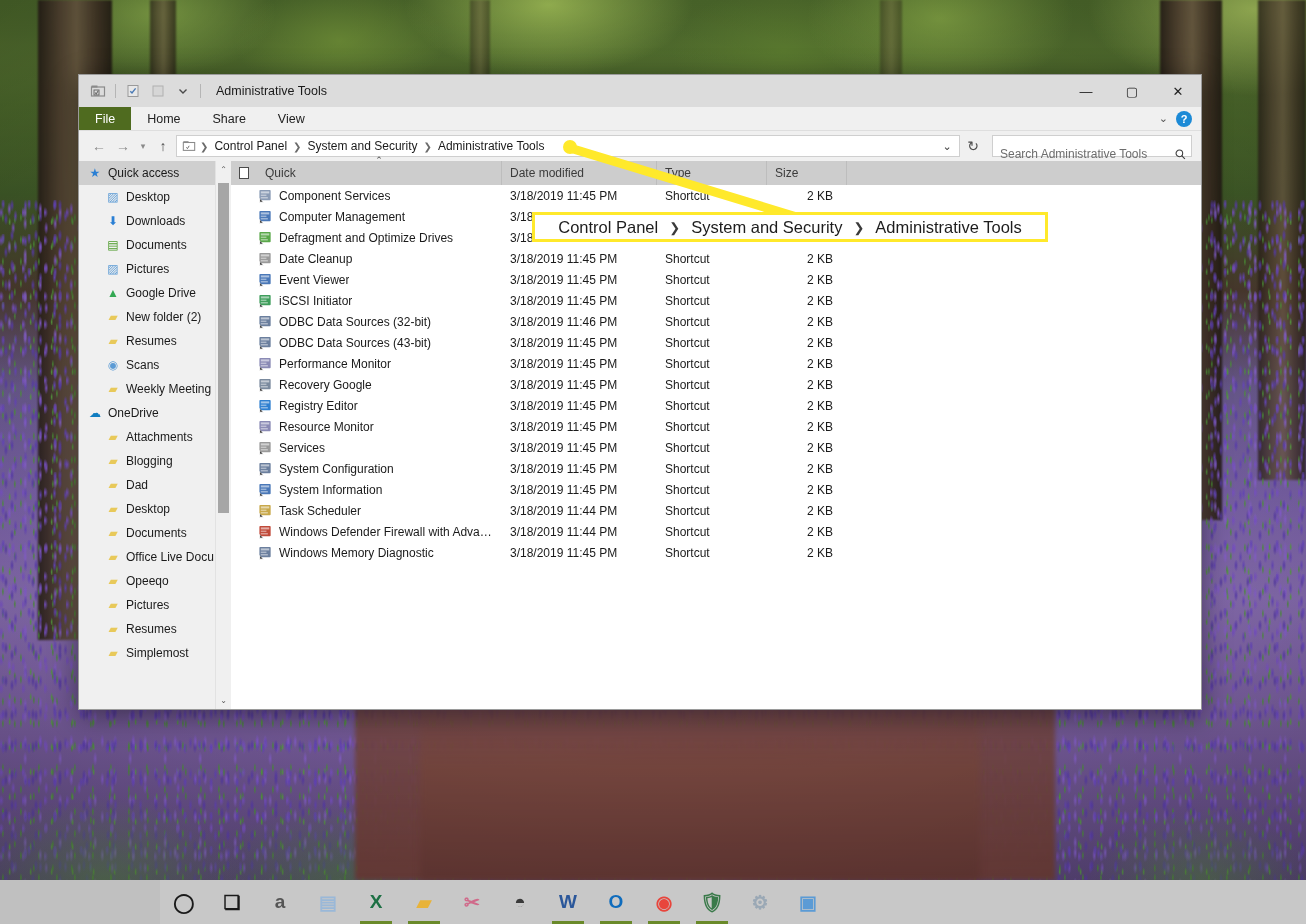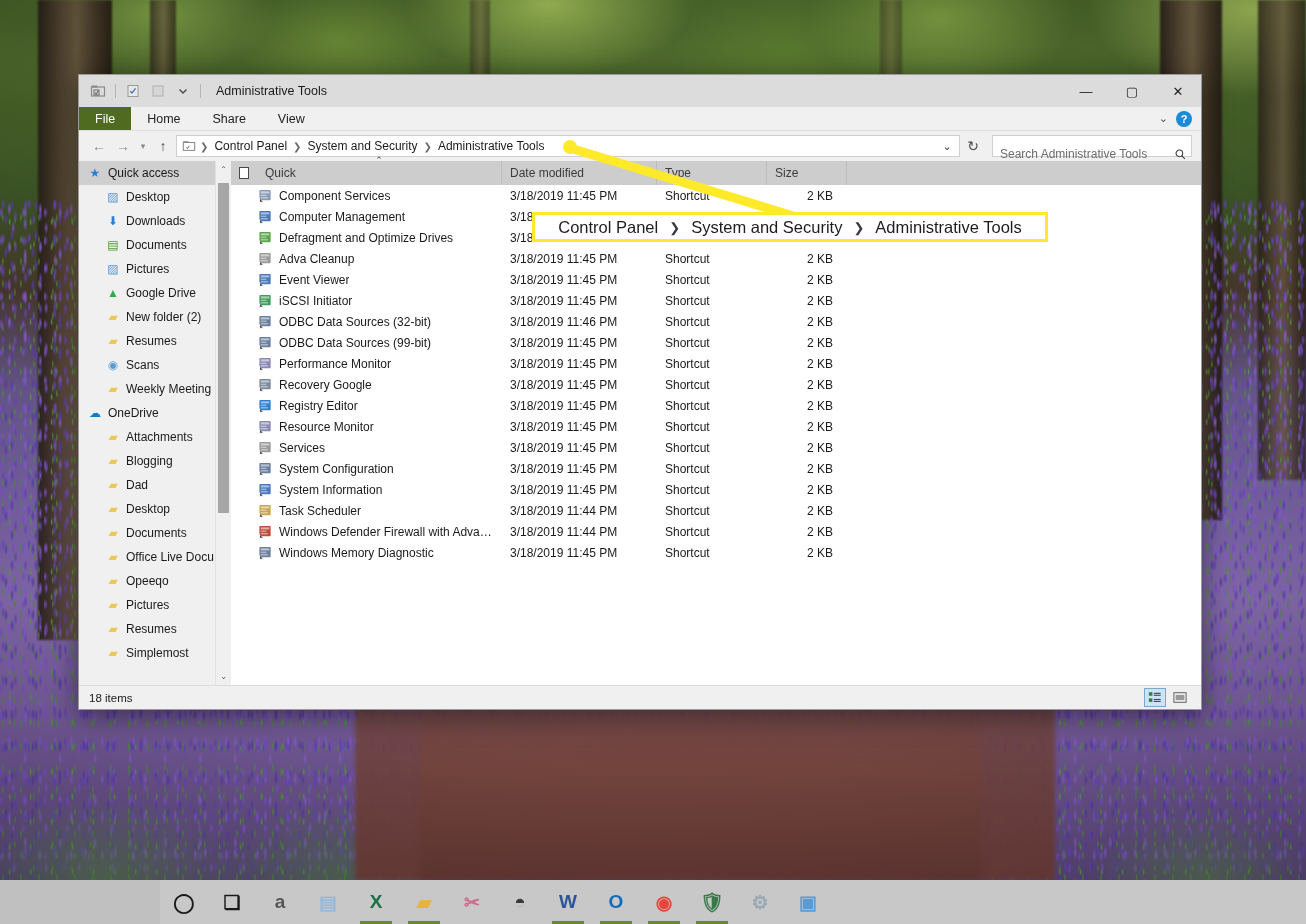--- a/index.html
+++ b/index.html
@@ -572,21 +572,21 @@
               <span class="fi">
                 <svg width="15" height="15" viewBox="0 0 16 16">
                   <rect x="1.5" y="2" width="12" height="11" rx="1" fill="#9a9a9a"></rect>
                   <rect x="3" y="3.6" width="9" height="2.2" fill="#ffffff" opacity="0.55"></rect>
                   <rect x="3" y="7" width="6" height="1.6" fill="#ffffff" opacity="0.45"></rect>
                   <rect x="3" y="9.6" width="7.5" height="1.6" fill="#ffffff" opacity="0.45"></rect>
                   <path d="M1 16 L1 10.5 L6.5 16 Z" fill="#f2f2f2"></path>
                   <path d="M2.2 14.6 L2.2 11.8 L5 14.6 Z" fill="#3a3a3a"></path>
                 </svg>
               </span>
-              <span class="txt">Adva Cleanup</span>
+              <span class="txt">Date Cleanup</span>
             </div>
             <div class="r-date">3/18/2019 11:45 PM</div>
             <div class="r-type">Shortcut</div>
             <div class="r-size">2 KB</div>
           </div>
           <div class="row">
             <div class="r-name">
               <span class="fi">
                 <svg width="15" height="15" viewBox="0 0 16 16">
                   <rect x="1.5" y="2" width="12" height="11" rx="1" fill="#4a78b8"></rect>
@@ -644,21 +644,21 @@
               <span class="fi">
                 <svg width="15" height="15" viewBox="0 0 16 16">
                   <rect x="1.5" y="2" width="12" height="11" rx="1" fill="#6b7f9e"></rect>
                   <rect x="3" y="3.6" width="9" height="2.2" fill="#ffffff" opacity="0.55"></rect>
                   <rect x="3" y="7" width="6" height="1.6" fill="#ffffff" opacity="0.45"></rect>
                   <rect x="3" y="9.6" width="7.5" height="1.6" fill="#ffffff" opacity="0.45"></rect>
                   <path d="M1 16 L1 10.5 L6.5 16 Z" fill="#f2f2f2"></path>
                   <path d="M2.2 14.6 L2.2 11.8 L5 14.6 Z" fill="#3a3a3a"></path>
                 </svg>
               </span>
-              <span class="txt">ODBC Data Sources (99-bit)</span>
+              <span class="txt">ODBC Data Sources (43-bit)</span>
             </div>
             <div class="r-date">3/18/2019 11:45 PM</div>
             <div class="r-type">Shortcut</div>
             <div class="r-size">2 KB</div>
           </div>
           <div class="row">
             <div class="r-name">
               <span class="fi">
                 <svg width="15" height="15" viewBox="0 0 16 16">
                   <rect x="1.5" y="2" width="12" height="11" rx="1" fill="#8a8ab5"></rect>
@@ -834,41 +834,20 @@
               <span class="txt">Windows Memory Diagnostic</span>
             </div>
             <div class="r-date">3/18/2019 11:45 PM</div>
             <div class="r-type">Shortcut</div>
             <div class="r-size">2 KB</div>
           </div>
         </div>
     </div>
   </div>
 
-  <div class="statusbar">
-    <span>18 items</span>
-    <div class="view-btns">
-      <div class="vb sel">
-        <svg width="14" height="13" viewBox="0 0 16 14">
-          <rect x="1" y="1" width="4" height="4" fill="#3a7a3a"></rect>
-          <rect x="1" y="8" width="4" height="4" fill="#3a7a3a"></rect>
-          <rect x="6.5" y="1.6" width="8" height="1.3" fill="#4a4a4a"></rect>
-          <rect x="6.5" y="3.8" width="8" height="1.3" fill="#4a4a4a"></rect>
-          <rect x="6.5" y="8.6" width="8" height="1.3" fill="#4a4a4a"></rect>
-          <rect x="6.5" y="10.8" width="8" height="1.3" fill="#4a4a4a"></rect>
-        </svg>
-      </div>
-      <div class="vb">
-        <svg width="14" height="13" viewBox="0 0 16 14">
-          <rect x="1" y="1.5" width="14" height="11" fill="none" stroke="#6a6a6a" stroke-width="1.2"></rect>
-          <rect x="3" y="4" width="10" height="6" fill="#9a9a9a"></rect>
-        </svg>
-      </div>
-    </div>
-  </div>
 </div>
 
 <svg id="callout-line">
   <line id="co-line" x1="570" y1="148" x2="800" y2="218" stroke="#ffe92b" stroke-width="9" stroke-linecap="round"></line>
   <circle id="co-dot" cx="570" cy="147" r="7" fill="#ffe92b"></circle>
 </svg>
 
 <div id="callout-box">
   <span class="co">Control Panel</span>
   <span class="cosep">❯</span>

